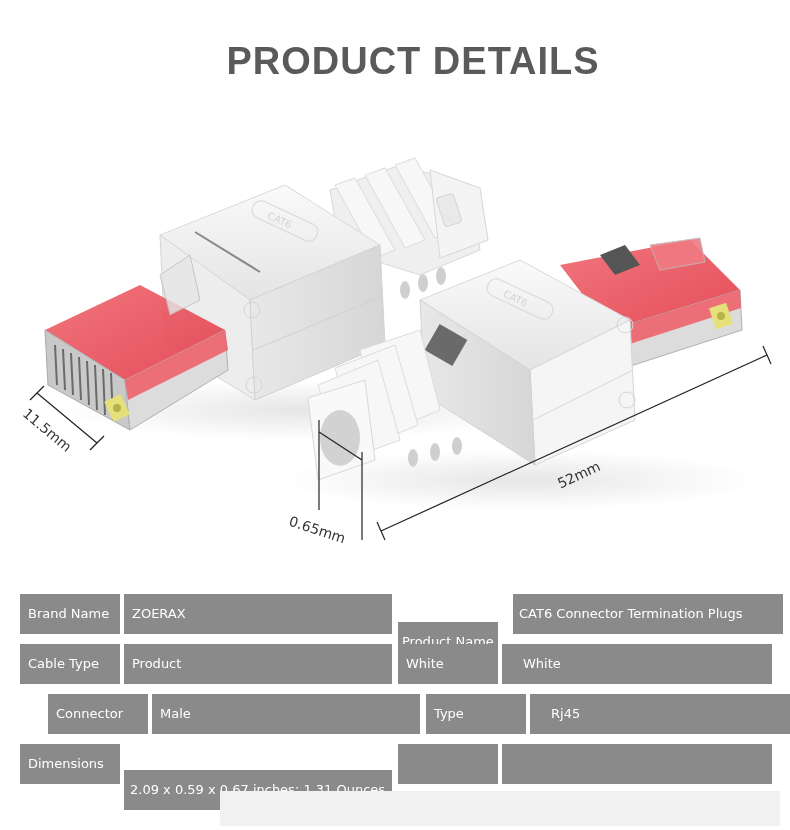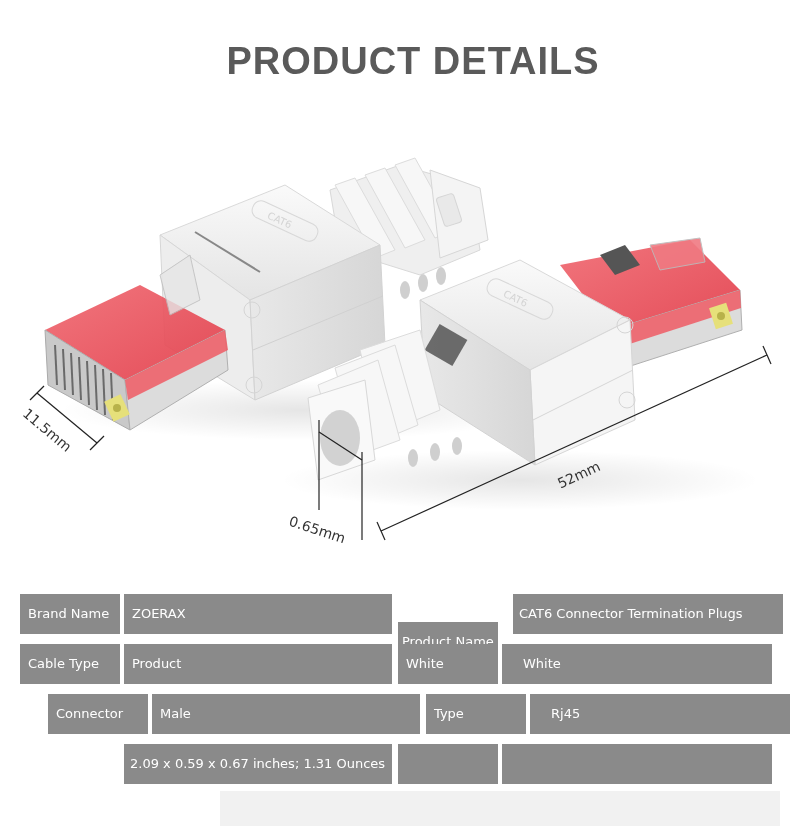--- a/index.html
+++ b/index.html
@@ -177,19 +177,20 @@
     <div class="cell c3">White</div>
     <div class="cell c4">White</div>
   </div>
   <div class="spec-row" style="top:100px;margin-left:28px;">
     <div class="cell c1">Connector</div>
     <div class="cell c3">Type</div>
     <div class="cell c2">Male</div>
     <div class="cell c4">Rj45</div>
   </div>
   <div class="spec-row" style="top:150px;">
-    <div class="cell c2" style="padding-left:6px;">2.09 x 0.59 x 0.67 inches; 1.31 Ounces</div>
+    <div class="cell c1">Dimensions</div>
+    <div class="cell c2" style="padding-left:6px;margin-top:26px;">2.09 x 0.59 x 0.67 inches; 1.31 Ounces</div>
     <div class="cell c3"></div>
     <div class="cell c4"></div>
   </div>
 </div>
 
 <div class="footer-bar"></div>
 
 </body></html>

